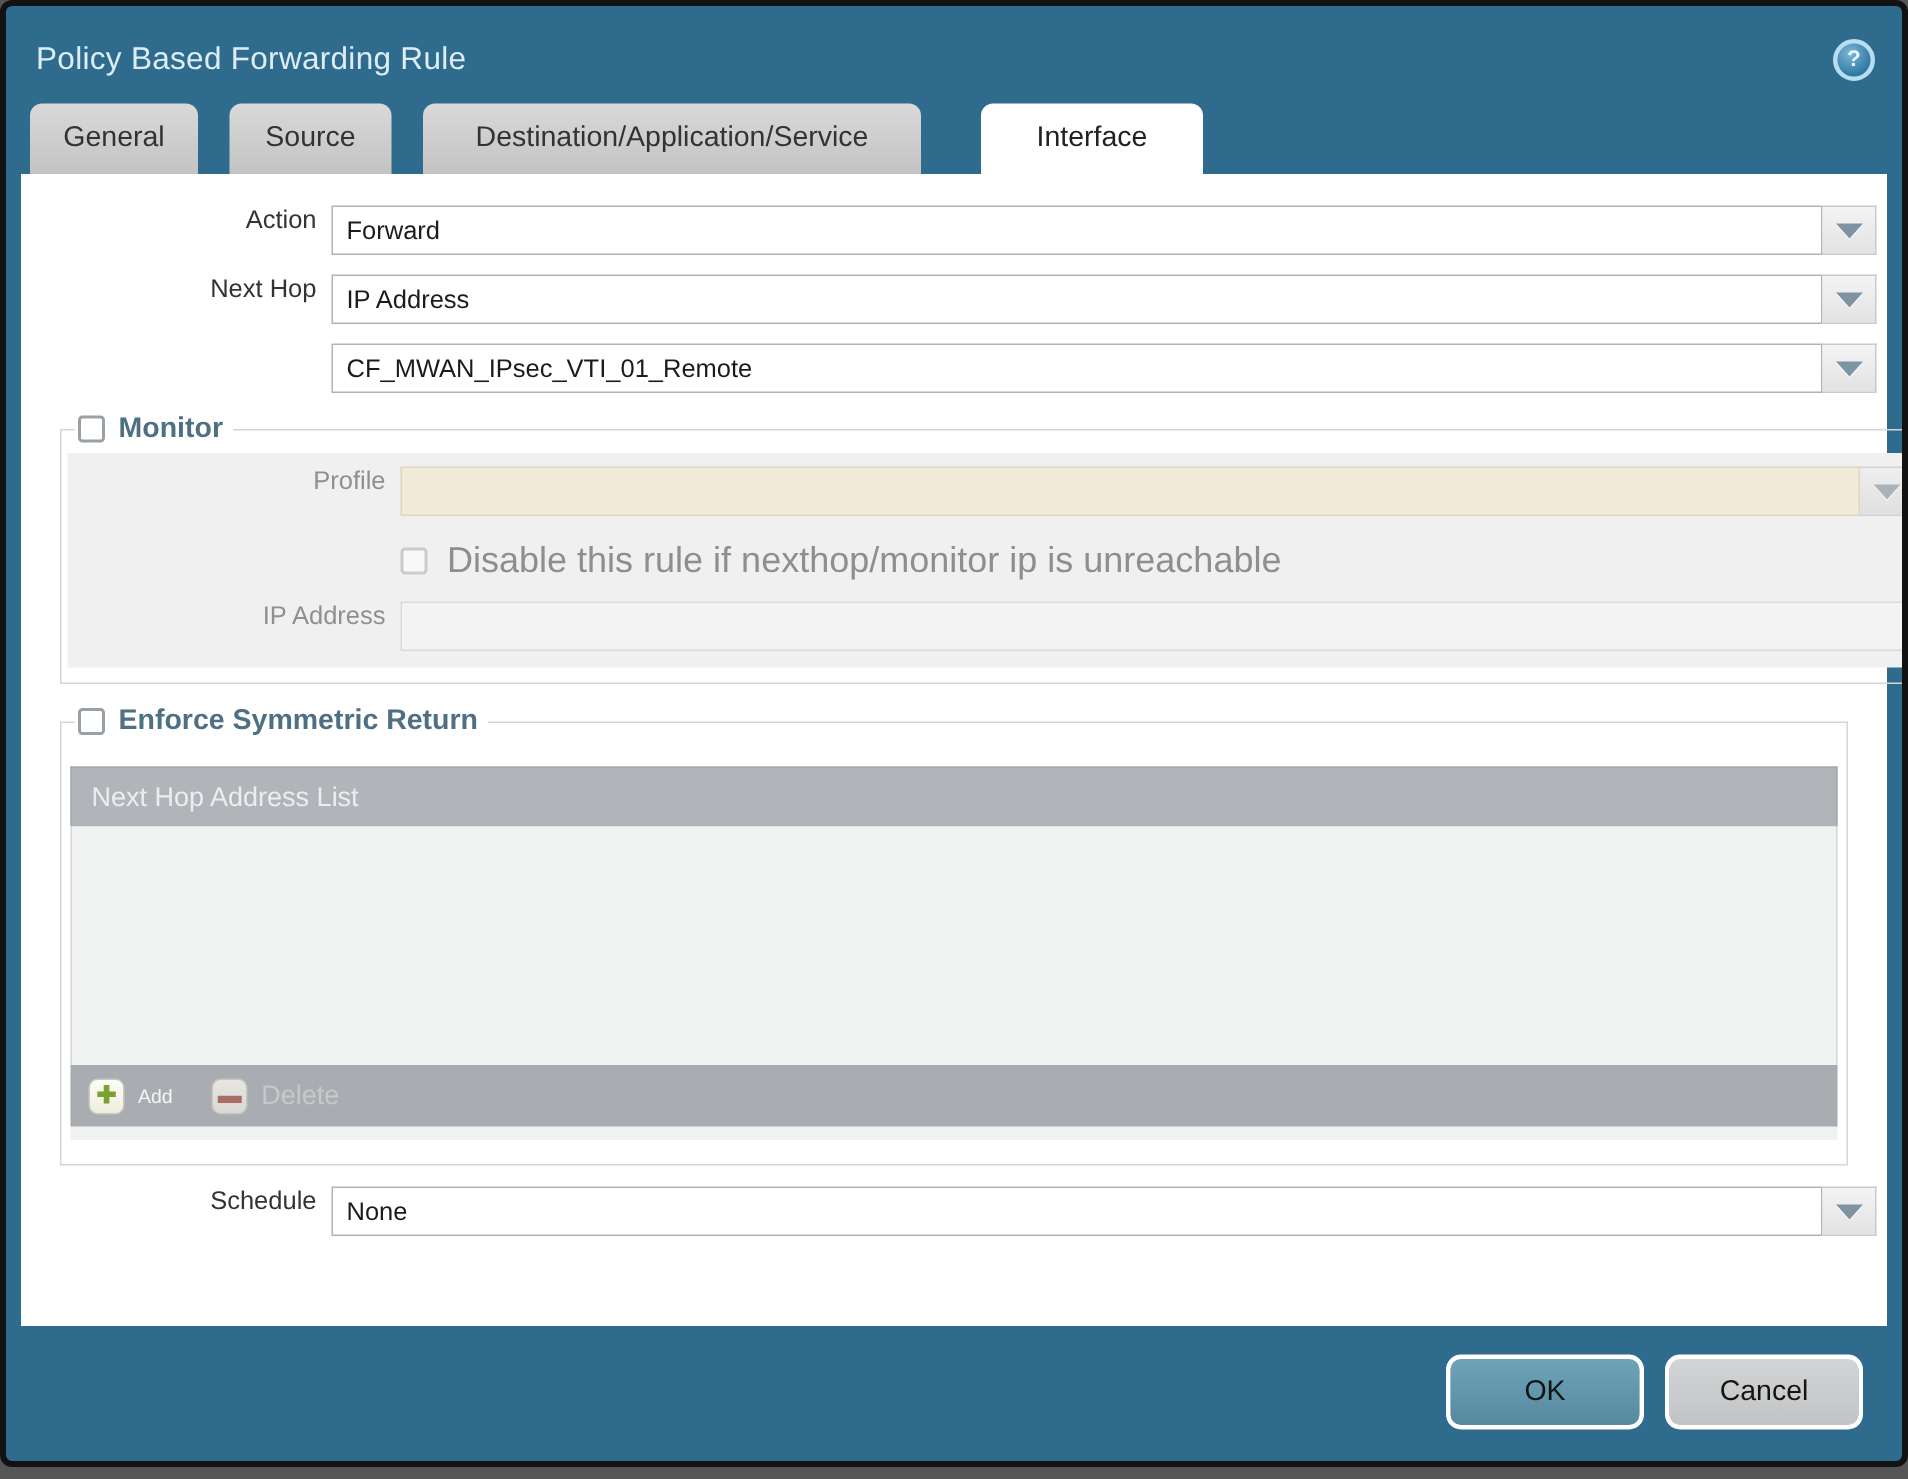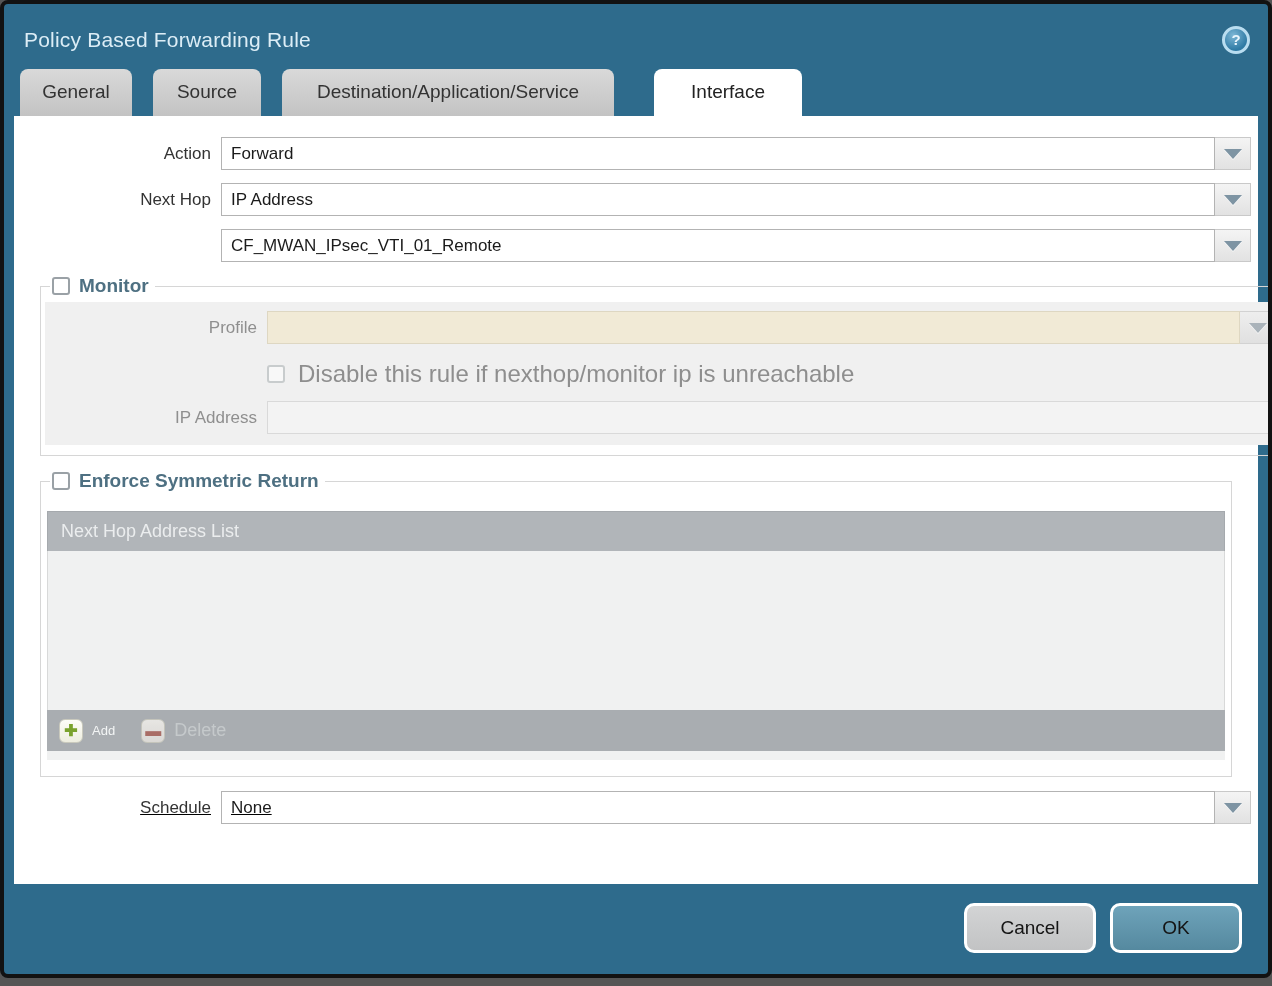--- a/index.html
+++ b/index.html
@@ -46,21 +46,21 @@
   .tab.active { background: #fff; color: #222; }
 
   
   .content {
     background: #fff;
     margin: 0 10px; width: 1244px; height: 768px;
     padding-top: 21px;
     position: relative;
   }
 
-  .form-row { display: flex; align-items: center; margin: 0 0 13px 0; }
+  .form-row { display: flex; align-items: flex-start; margin: 0 0 13px 0; }
   .form-label { width: 207px; text-align: right; padding-right: 10px; font-size: 17px; color: #333; }
   .spacer-label { width: 207px; }
   .combo { display: flex; align-items: stretch; }
   .combo-input {
     width: 994px; height: 33px;
     border: 1px solid #b3b3b3;
     background: #fff;
     display: flex; align-items: center;
     font-size: 17px; color: #1b1b1b;
     padding: 0 9px;
@@ -138,21 +138,21 @@
     display: flex; align-items: center; justify-content: center;
     font-size: 16px; font-weight: bold; line-height: 1;
   }
   .add-icon { color: #7aa22e; }
   .tbl-btn.add .tbl-btn-label { color: #f3f5f5; font-size: 13px; }
   .tbl-btn.delete .mini-icon { background: linear-gradient(#f2f0ec, #e4e1dc); opacity: .85; }
   .delete-icon { color: #a9625a; }
   .tbl-btn.delete .tbl-btn-label { color: #c5c9cb; font-size: 18px; }
 
   
-  .schedule-row { margin-top: 10px; text-decoration: underline; }
+  .schedule-row { margin-top: 10px; }
 
   
   .footer-buttons {
     position: absolute; right: 26px; bottom: 21px;
     display: flex; gap: 14px;
   }
   .btn {
     width: 132px; height: 50px;
     border: 3px solid #ffffff; border-radius: 10px;
     font-size: 19px; color: #141414;
@@ -265,17 +265,17 @@
         <div class="combo-input">None</div>
         <div class="dd-btn">
           <span class="arrow-down"></span>
         </div>
       </div>
     </div>
 
   </div>
 
   <div class="footer-buttons">
+    <div class="btn btn-ok">OK</div>
     <div class="btn btn-cancel">Cancel</div>
-    <div class="btn btn-ok">OK</div>
   </div>
 
 </div>
 
 </body></html>

